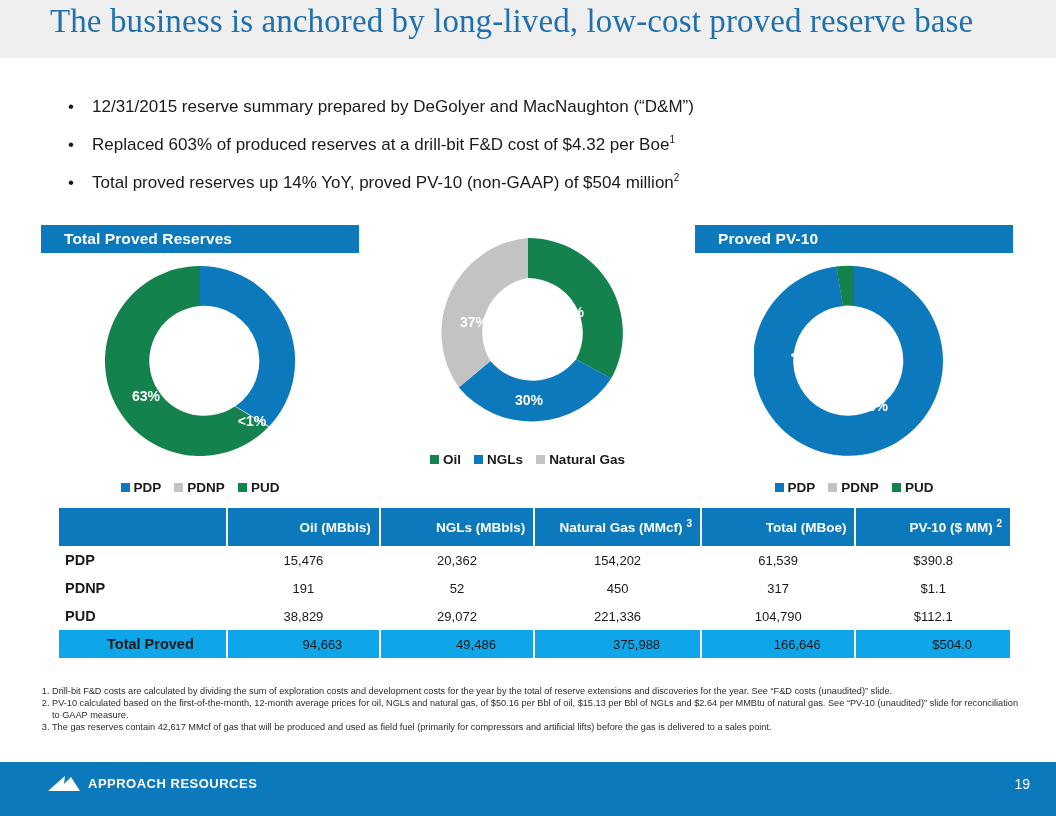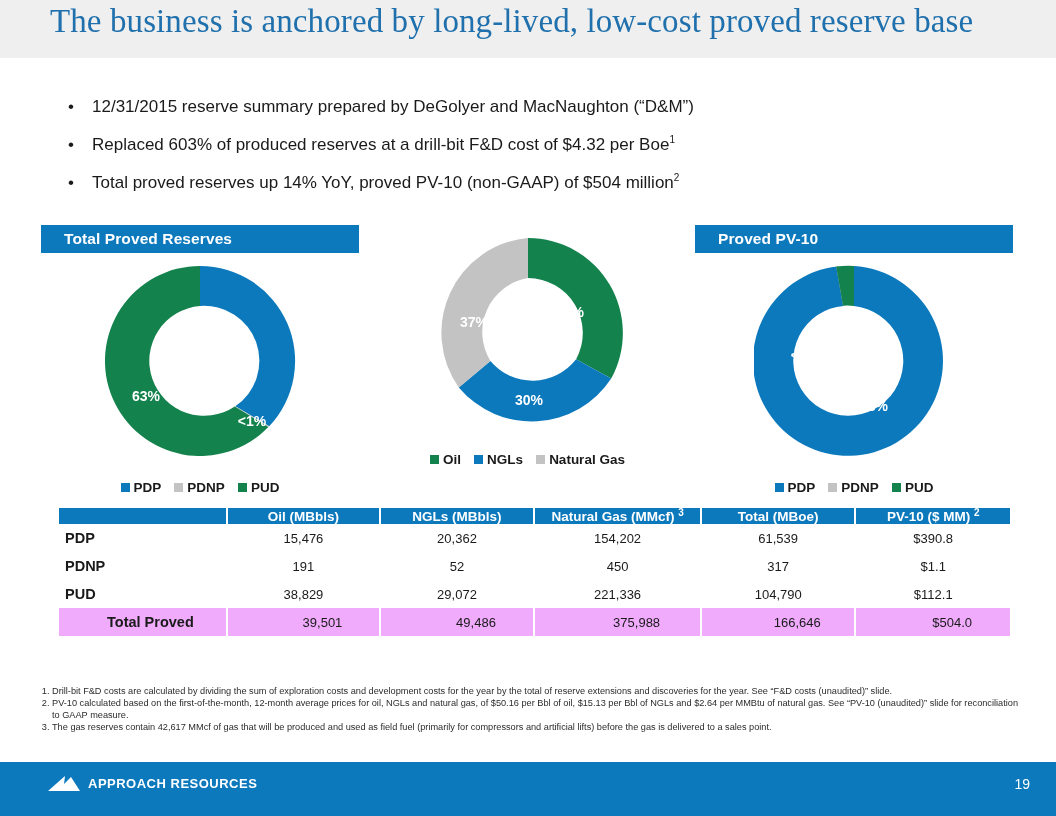--- a/index.html
+++ b/index.html
@@ -137,22 +137,22 @@
     width: 955px;
     border-collapse: separate;
     border-spacing: 2px 0;
     font-size: 14px;
   }
   .reserve-table th {
     background: #0c79bd;
     color: #ffffff;
     font-size: 13.5px;
     font-weight: bold;
-    height: 16px;
-    text-align: center;
+    height: 38px;
+    text-align: right;
     padding: 0 8px;
     white-space: nowrap;
   }
   .reserve-table th.blank-head {
     background: #0c79bd;
   }
   .reserve-table td {
     height: 28px;
     padding: 0 10px;
     color: #1a1a1a;
@@ -160,21 +160,21 @@
     text-align: center;
     white-space: nowrap;
   }
   .reserve-table td.rowlabel {
     text-align: left;
     font-weight: bold;
     font-size: 14.5px;
     padding-left: 6px;
   }
   .reserve-table tr.total-row td {
-    background: #f0abfc;
+    background: #0ea5e9;
     font-weight: normal;
     padding-left: 48px;
   }
   .reserve-table tr.total-row td.rowlabel {
     font-weight: bold;
   }
   .col-label { width: 160px; }
   .col-num   { width: 155px; }
 
   
@@ -378,21 +378,21 @@
     <tr>
       <td class="rowlabel">PUD</td>
       <td>38,829</td>
       <td>29,072</td>
       <td>221,336</td>
       <td>104,790</td>
       <td>$112.1</td>
     </tr>
     <tr class="total-row">
       <td class="rowlabel">Total Proved</td>
-      <td>39,501</td>
+      <td>94,663</td>
       <td>49,486</td>
       <td>375,988</td>
       <td>166,646</td>
       <td>$504.0</td>
     </tr>
   </tbody>
 </table>
 
 <div class="footnotes">
   <ol>

